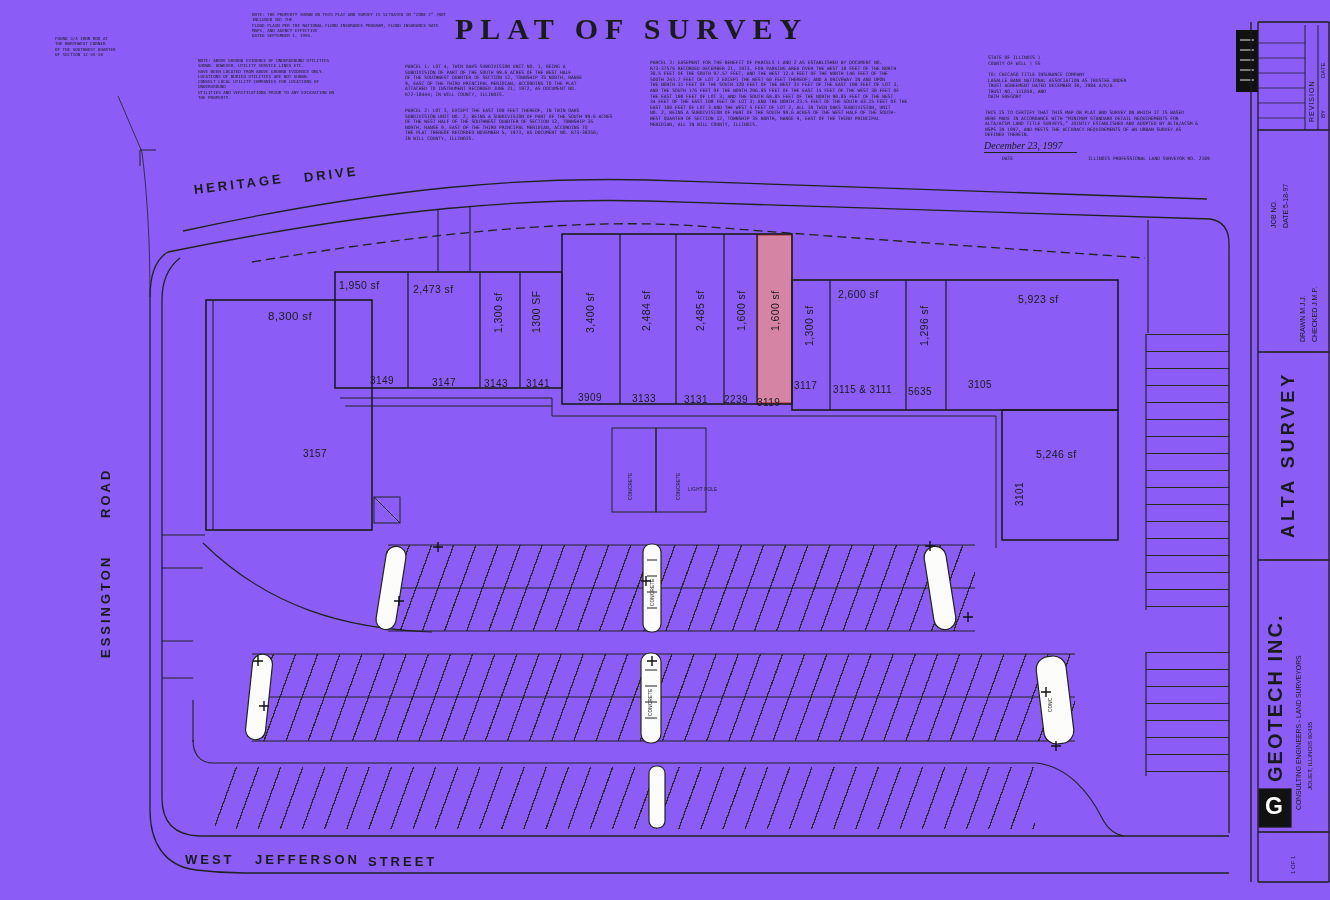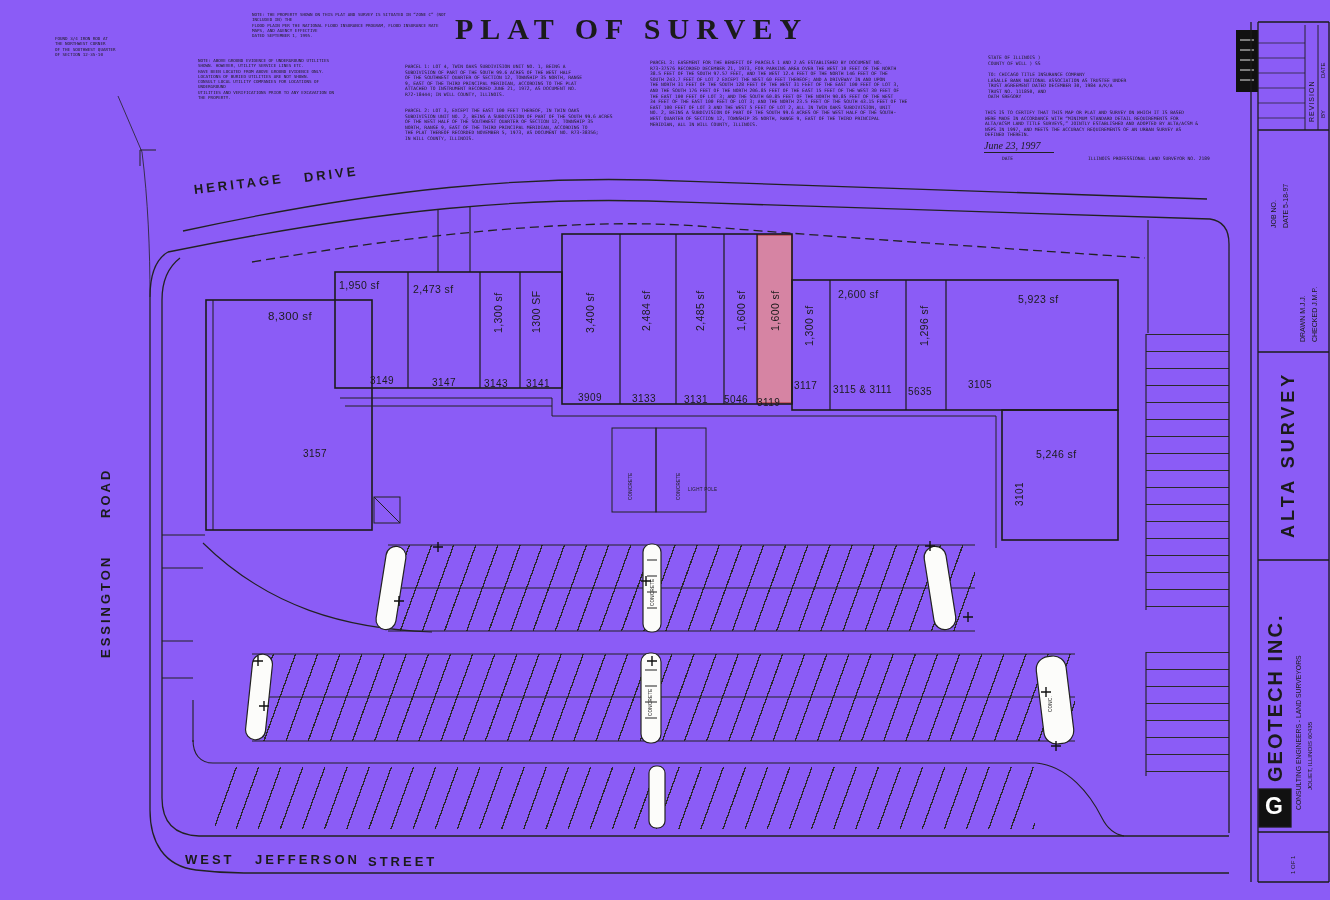--- a/index.html
+++ b/index.html
@@ -155,21 +155,21 @@
   <div class="t mono tiny" style="left:988px;top:72px;width:250px;">TO:  CHICAGO TITLE INSURANCE COMPANY
       LASALLE BANK NATIONAL ASSOCIATION AS TRUSTEE UNDER
       TRUST AGREEMENT DATED DECEMBER 30, 1984 A/K/A
       TRUST NO. 111850, AND
       OATH GREGORY</div>
   <div class="t mono tiny" style="left:985px;top:110px;width:258px;">THIS IS TO CERTIFY THAT THIS MAP OR PLAT AND SURVEY ON WHICH IT IS BASED
 WERE MADE IN ACCORDANCE WITH “MINIMUM STANDARD DETAIL REQUIREMENTS FOR
 ALTA/ACSM LAND TITLE SURVEYS,” JOINTLY ESTABLISHED AND ADOPTED BY ALTA/ACSM &amp;
 NSPS IN 1997, AND MEETS THE ACCURACY REQUIREMENTS OF AN URBAN SURVEY AS
 DEFINED THEREIN.</div>
-  <div class="t hand nw" style="left:984px;top:140px;border-bottom:0.8px solid #222;padding:0 14px 1px 0;">June 23, 1997</div>
+  <div class="t hand nw" style="left:984px;top:140px;border-bottom:0.8px solid #222;padding:0 14px 1px 0;">December 23, 1997</div>
   <div class="t mono tiny nw" style="left:1002px;top:156px;">DATE</div>
   <div class="t mono tiny nw" style="left:1088px;top:156px;">ILLINOIS PROFESSIONAL LAND SURVEYOR NO. 2189</div>
 
   <div class="t street nw tilt" style="left:193px;top:182px;">HERITAGE</div>
   <div class="t street nw tilt" style="left:303px;top:170px;">DRIVE</div>
   <div class="t street nw v" style="left:98px;top:518px;">ROAD</div>
   <div class="t street nw v" style="left:98px;top:658px;">ESSINGTON</div>
   <div class="t street nw" style="left:185px;top:852px;">WEST</div>
   <div class="t street nw" style="left:255px;top:852px;">JEFFERSON</div>
   <div class="t street nw" style="left:368px;top:854px;">STREET</div>
@@ -191,21 +191,21 @@
   <div class="t sf nw" style="left:1036px;top:448px;">5,246 sf</div>
 
   <div class="t addr nw" style="left:303px;top:448px;">3157</div>
   <div class="t addr nw" style="left:370px;top:375px;">3149</div>
   <div class="t addr nw" style="left:432px;top:377px;">3147</div>
   <div class="t addr nw" style="left:484px;top:378px;">3143</div>
   <div class="t addr nw" style="left:526px;top:378px;">3141</div>
   <div class="t addr nw" style="left:578px;top:392px;">3909</div>
   <div class="t addr nw" style="left:632px;top:393px;">3133</div>
   <div class="t addr nw" style="left:684px;top:394px;">3131</div>
-  <div class="t addr nw" style="left:724px;top:394px;">5046</div>
+  <div class="t addr nw" style="left:724px;top:394px;">2239</div>
   <div class="t addr nw" style="left:757px;top:397px;">3119</div>
   <div class="t addr nw" style="left:794px;top:380px;">3117</div>
   <div class="t addr nw" style="left:833px;top:384px;">3115 &amp; 3111</div>
   <div class="t addr nw" style="left:908px;top:386px;">5635</div>
   <div class="t addr nw" style="left:968px;top:379px;">3105</div>
   <div class="t addr nw v" style="left:1014px;top:506px;">3101</div>
 
   <div class="t lbl nw v" style="left:628px;top:500px;">CONCRETE</div>
   <div class="t lbl nw v" style="left:676px;top:500px;">CONCRETE</div>
   <div class="t lbl nw" style="left:688px;top:487px;">LIGHT POLE</div>

